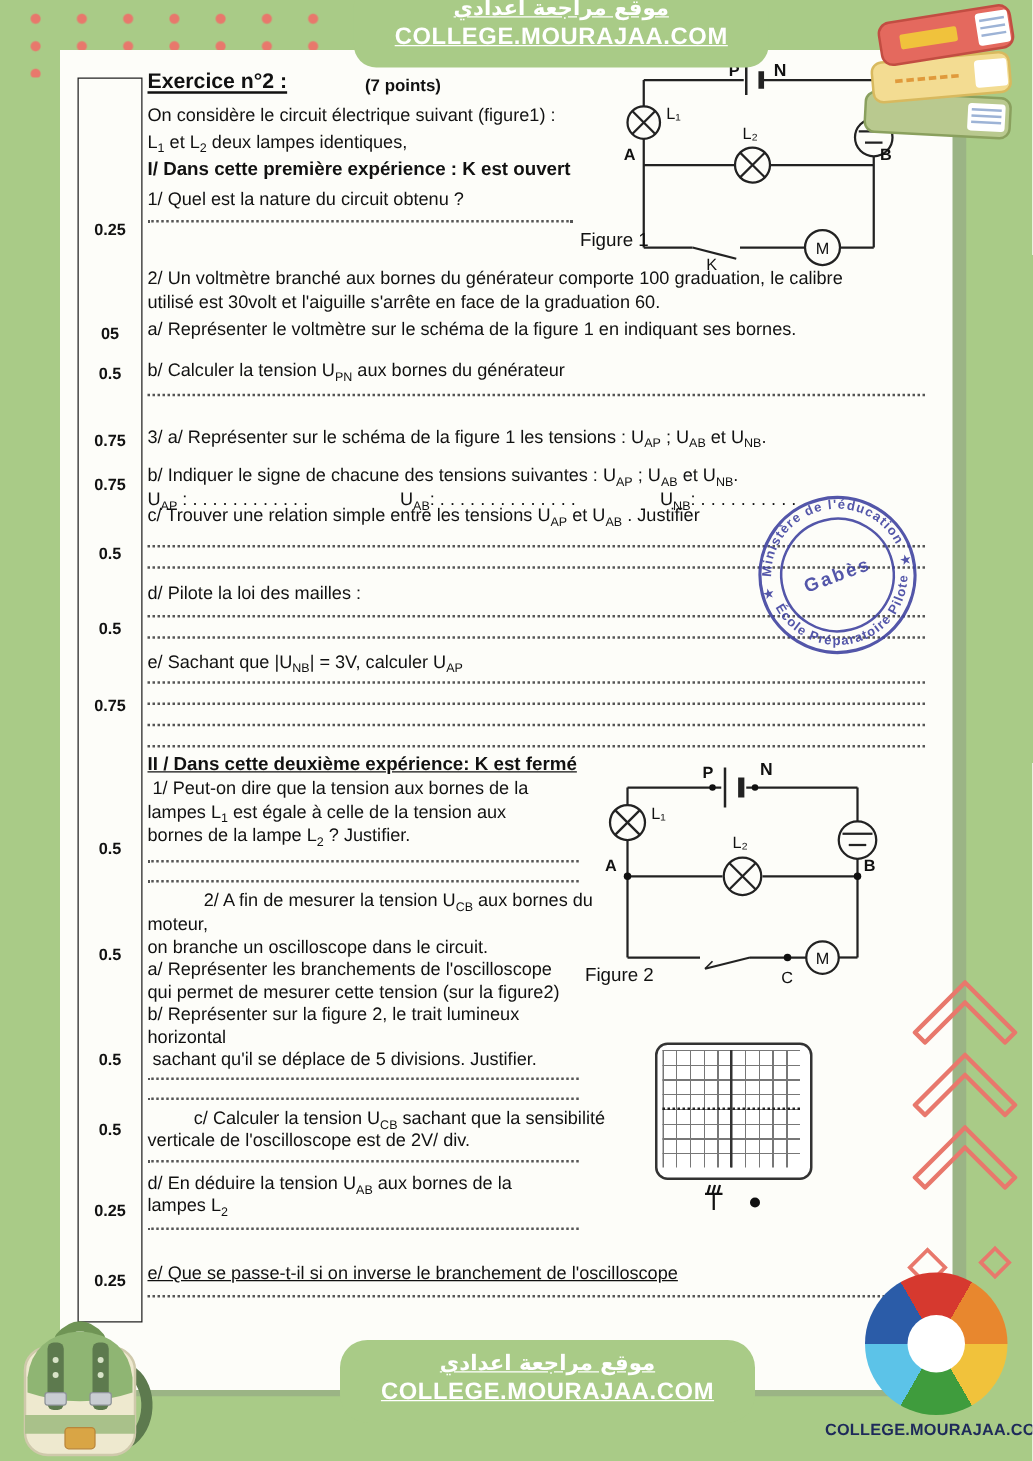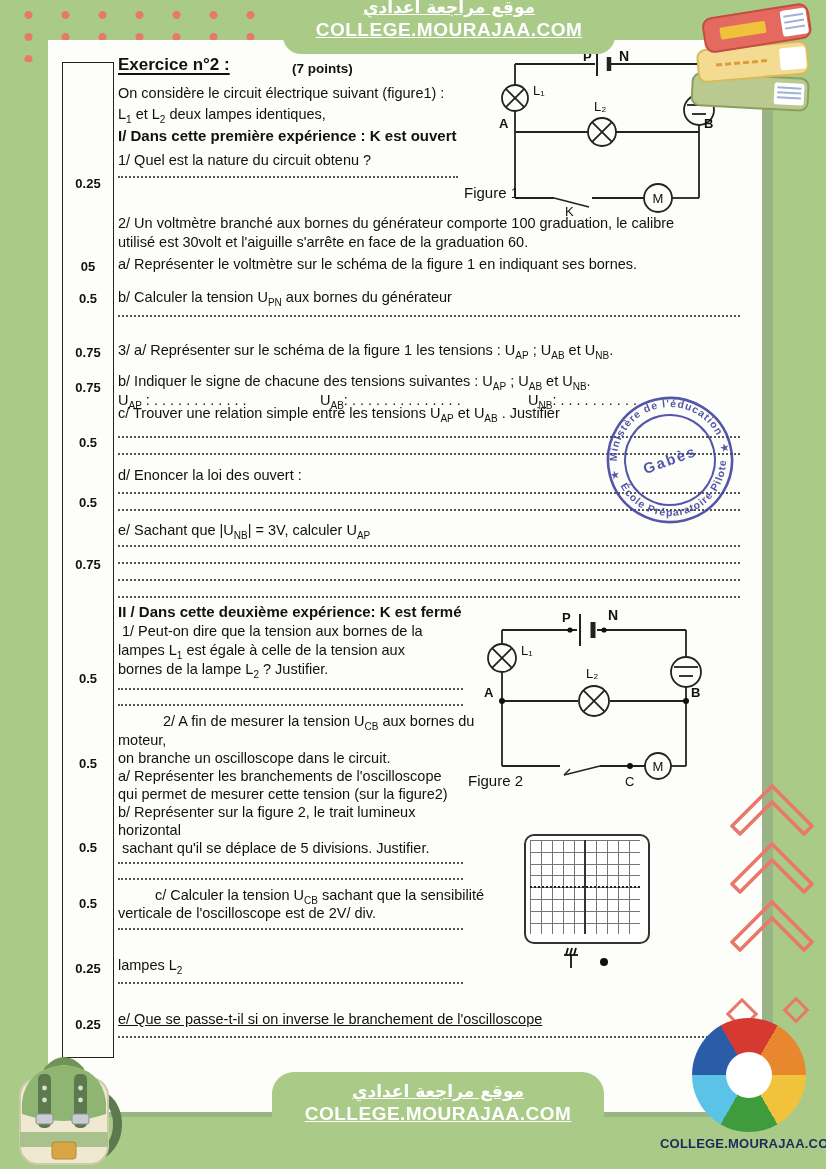--- a/index.html
+++ b/index.html
@@ -134,31 +134,31 @@
 
   <div class="ln" style="left:118px;top:341px;width:640px;">3/ a/ Représenter sur le schéma de la figure 1 les tensions : U<sub>AP</sub> ; U<sub>AB</sub> et U<sub>NB</sub>.</div>
   <div class="ln" style="left:118px;top:372px;width:640px;">b/  Indiquer le signe de chacune des tensions suivantes : U<sub>AP</sub> ; U<sub>AB</sub> et U<sub>NB</sub>.</div>
   <div class="ln" style="left:118px;top:391px;">U<sub>AP</sub> : . . . . . . . . . . . .</div>
   <div class="ln" style="left:320px;top:391px;">U<sub>AB</sub>: . . . . . . . . . . . . . .</div>
   <div class="ln" style="left:528px;top:391px;">U<sub>NB</sub>: . . . . . . . . . .</div>
   <div class="ln" style="left:118px;top:404px;width:640px;">c/ Trouver une relation simple entre les tensions U<sub>AP</sub> et U<sub>AB</sub> . Justifier</div>
   <div class="dl" style="left:118px;top:436px;width:622px;"></div>
   <div class="dl" style="left:118px;top:453px;width:622px;"></div>
 
-  <div class="ln" style="left:118px;top:466px;">d/ Enoncer  la loi des ouvert :</div>
+  <div class="ln" style="left:118px;top:466px;">d/ Pilote  la loi des mailles :</div>
   <div class="dl" style="left:118px;top:492px;width:622px;"></div>
   <div class="dl" style="left:118px;top:509px;width:622px;"></div>
 
   <div class="ln" style="left:118px;top:521px;">e/ Sachant que |U<sub>NB</sub>| = 3V, calculer U<sub>AP</sub></div>
   <div class="dl" style="left:118px;top:545px;width:622px;"></div>
   <div class="dl" style="left:118px;top:562px;width:622px;"></div>
   <div class="dl" style="left:118px;top:579px;width:622px;"></div>
   <div class="dl" style="left:118px;top:596px;width:622px;"></div>
 
-  <div class="ln b" style="left:118px;top:603px;font-size:15px;">II / Dans cette deuxième expérience: K est fermé</div>
+  <div class="ln b" style="left:118px;top:603px;font-size:15px;text-decoration:underline;">II / Dans cette deuxième expérience: K est fermé</div>
   <div class="ln" style="left:122px;top:622px;">1/ Peut-on dire que la tension aux bornes de la</div>
   <div class="ln" style="left:118px;top:641px;">lampes L<sub>1</sub> est égale à celle de la tension   aux</div>
   <div class="ln" style="left:118px;top:660px;">bornes de la lampe L<sub>2</sub> ? Justifier.</div>
   <div class="dl" style="left:118px;top:688px;width:345px;"></div>
   <div class="dl" style="left:118px;top:704px;width:345px;"></div>
 
   <div class="ln" style="left:118px;top:712px;margin-left:45px;">2/ A fin de mesurer la tension U<sub>CB</sub> aux bornes du</div>
   <div class="ln" style="left:118px;top:731px;">moteur,</div>
   <div class="ln" style="left:118px;top:749px;text-align:right;">on branche un oscilloscope dans le circuit.</div>
   <div class="ln" style="left:118px;top:767px;">a/ Représenter les branchements de l'oscilloscope</div>
@@ -166,20 +166,21 @@
   <div class="ln" style="left:118px;top:803px;">b/ Représenter sur la figure 2, le trait lumineux</div>
   <div class="ln" style="left:118px;top:821px;">horizontal</div>
   <div class="ln" style="left:122px;top:839px;">sachant qu'il se déplace de 5 divisions. Justifier.</div>
   <div class="dl" style="left:118px;top:862px;width:345px;"></div>
   <div class="dl" style="left:118px;top:878px;width:345px;"></div>
 
   <div class="ln" style="left:132px;top:886px;margin-left:23px;">c/ Calculer la tension U<sub>CB</sub> sachant que la sensibilité</div>
   <div class="ln" style="left:118px;top:904px;">verticale de l'oscilloscope est de 2V/ div.</div>
   <div class="dl" style="left:118px;top:928px;width:345px;"></div>
 
+  <div class="ln" style="left:118px;top:938px;">d/ En déduire la tension U<sub>AB</sub> aux bornes de la</div>
   <div class="ln" style="left:118px;top:956px;">lampes L<sub>2</sub></div>
   <div class="dl" style="left:118px;top:982px;width:345px;"></div>
 
   <div class="ln" style="left:118px;top:1010px;width:640px;text-decoration:underline;">e/ Que se passe-t-il si on inverse le branchement de l'oscilloscope</div>
   <div class="dl" style="left:118px;top:1036px;width:622px;"></div>
 
   <svg class="deco" style="left:497px;top:50px;z-index:2;" width="222" height="168" viewBox="0 0 222 168">
     <g stroke="#222" stroke-width="1.8" fill="none">
       <path d="M18,14 H98"></path>
         <path d="M114,14 H202"></path>

